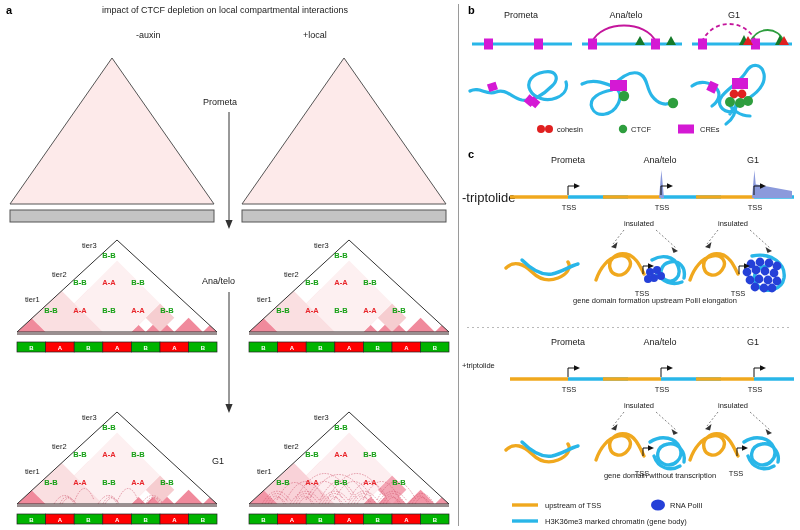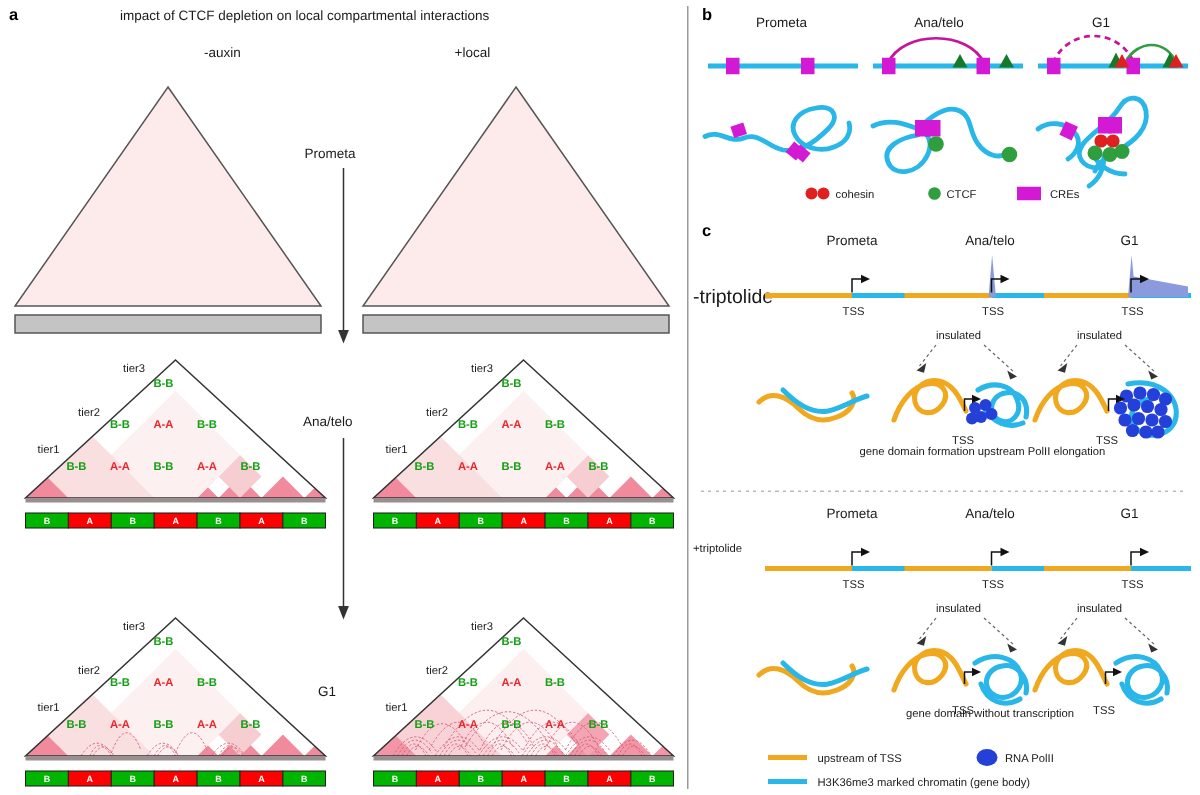--- a/index.html
+++ b/index.html
@@ -17,21 +17,21 @@
   .lbl-ab{font-size:6px;fill:#ffffff;font-weight:bold;}
   .lbl-tss{font-size:7.5px;fill:#1a1a1a;}
   .lbl-ins{font-size:7.5px;fill:#1a1a1a;}
   .lbl-leg{font-size:7.5px;fill:#1a1a1a;}
 </style>
 </head>
 <body>
 
 <div class="abs panel-letter" style="left:6px;top:4px;">a</div>
 
-<div class="abs ttl" style="left:80px;top:5px;">impact of CTCF depletion on local compartmental interactions</div>
+<div class="abs ttl" style="left:102px;top:5px;">impact of CTCF depletion on local compartmental interactions</div>
 
 <div class="abs ttl" style="left:96px;top:30px;margin-left:40px;">-auxin</div>
 <div class="abs ttl" style="left:303px;top:30px;">+local</div>
 
 <div class="vsep" style="left:458px;top:4px;width:1px;height:522px;"></div>
 
 <svg class="abs" style="left:0px;top:44px;" width="458" height="120" viewBox="0 0 458 120">
 
   <polygon points="112,14 214,160 10,160" fill="#fdeaea" stroke="#555" stroke-width="1"></polygon>
   <rect x="10" y="166" width="204" height="12" fill="#c4c4c4" stroke="#555" stroke-width="1"></rect>

